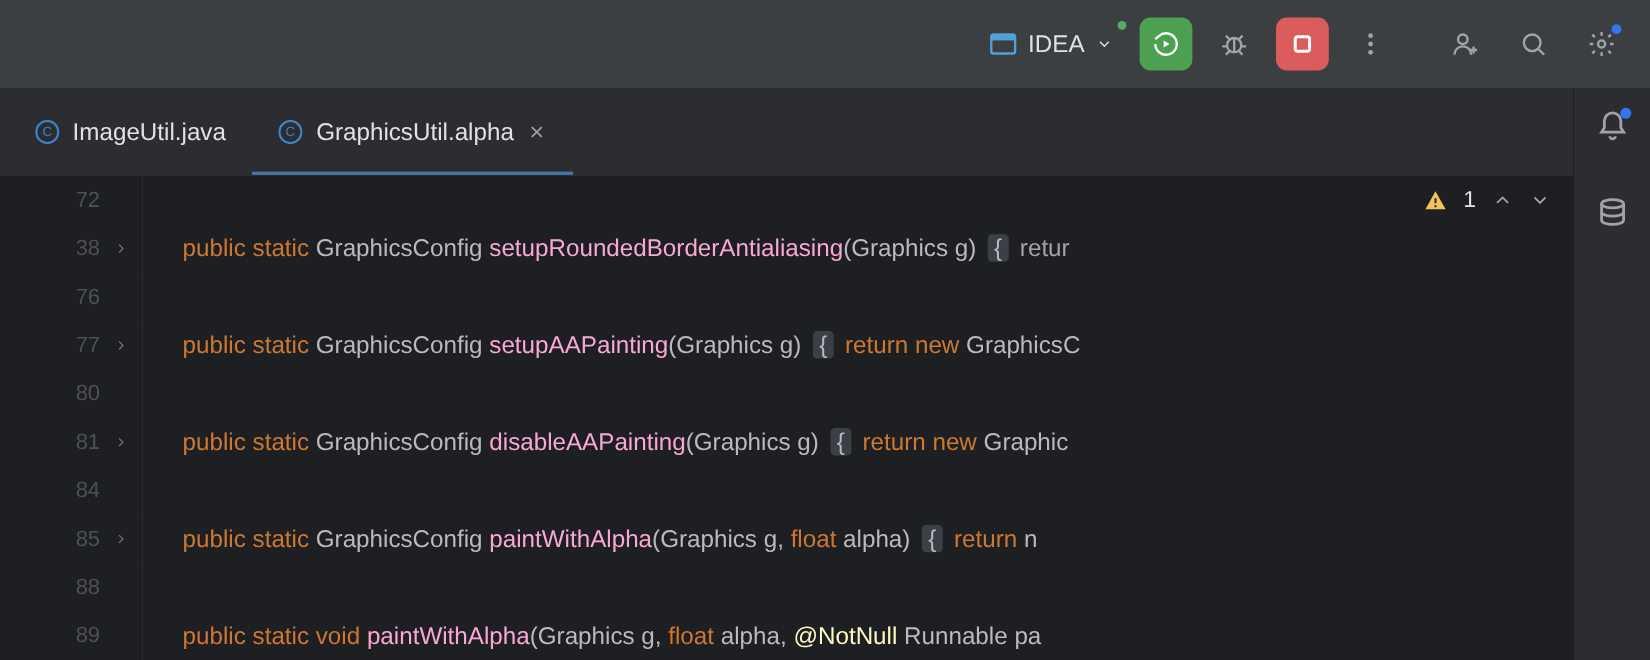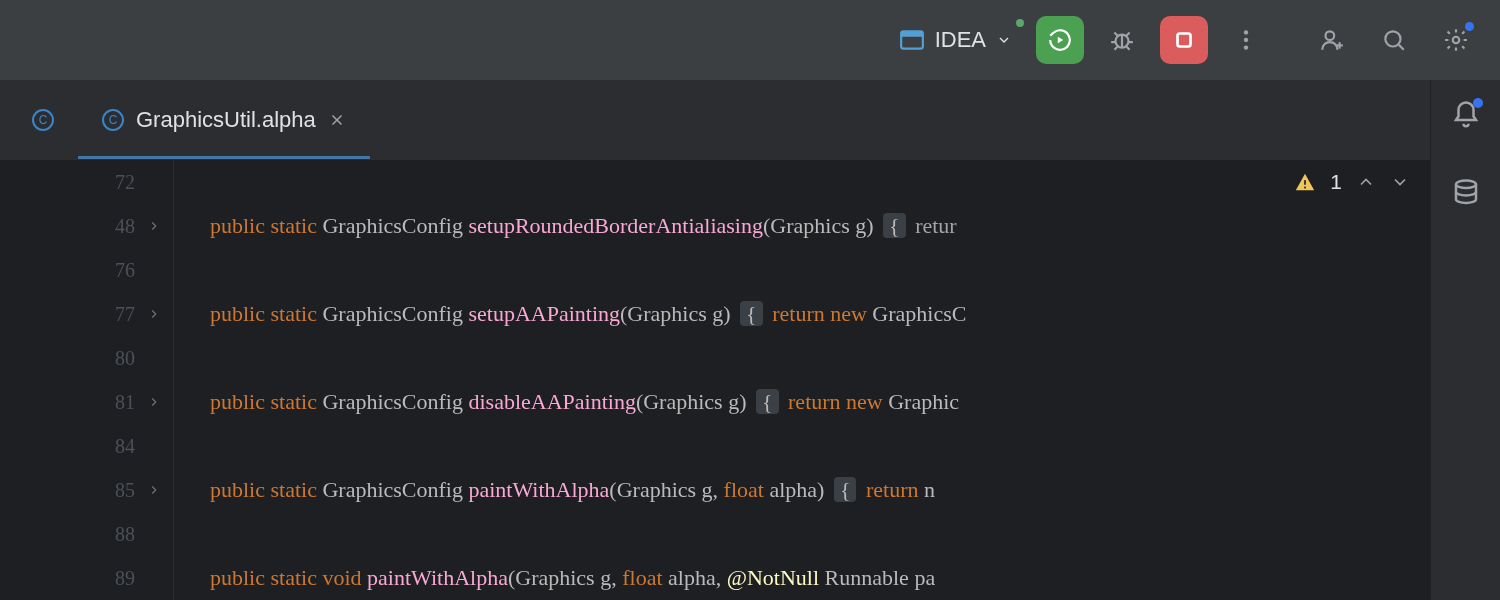--- a/index.html
+++ b/index.html
@@ -132,25 +132,24 @@
     position: absolute;
     top: 10px; right: 20px;
     display: flex; align-items: center; gap: 14px;
     z-index: 5;
   }
   .inspections .warn-tri { width: 22px; height: 22px; fill: var(--warn-yellow); }
   .inspections .count { font-size: 21px; color: var(--text-light); }
   .inspections .chev { width: 20px; height: 20px; color: var(--text-muted); }
   .code-lines {
     position: absolute; inset: 0;
-    font-family: Liberation Serif, serif;
+    font-family: Liberation Sans, sans-serif;
     font-size: 22px;
     line-height: 44px;
     white-space: pre;
-    margin-left: 44px;
   }
   .line {
     display: flex; align-items: center;
     height: 44px;
   }
   .gutter {
     width: 130px;
     text-align: right;
     color: var(--line-number);
     font-size: 20px;
@@ -271,20 +270,21 @@
 </div>
 
 <div class="tabbar">
   <div class="tab">
     <span class="tab-icon">
       <svg viewBox="0 0 22 22">
           <circle cx="11" cy="11" r="10" fill="none" stroke="#3b84c5" stroke-width="2"></circle>
           <text x="11" y="15" text-anchor="middle" font-size="12" fill="#3b84c5">C</text>
         </svg>
     </span>
+    <span>ImageUtil.java</span>
   </div>
 
   <div class="tab active">
     <span class="tab-icon">
       <svg viewBox="0 0 22 22">
           <circle cx="11" cy="11" r="10" fill="none" stroke="#3b84c5" stroke-width="2"></circle>
           <text x="11" y="15" text-anchor="middle" font-size="12" fill="#3b84c5">C</text>
         </svg>
     </span>
     <span>GraphicsUtil.alpha</span>
@@ -328,21 +328,21 @@
     </svg>
     <span class="count">1</span>
     <svg class="chev" viewBox="0 0 24 24" fill="none" stroke="currentColor" stroke-width="2">
         <path d="M6 15l6-6 6 6"></path>
       </svg>
     <svg class="chev" viewBox="0 0 24 24" fill="none" stroke="currentColor" stroke-width="2">
         <path d="M6 9l6 6 6-6"></path>
       </svg>
   </div>
 
-  <div class="code-lines" id="code-lines"><div class="line"><div class="gutter"><span class="ln">72</span><span class="fold-toggle"></span></div><div class="code"></div></div><div class="line"><div class="gutter"><span class="ln">48</span><span class="fold-toggle"><svg viewBox="0 0 24 24" width="14" height="14" fill="none" stroke="currentColor" stroke-width="2">
+  <div class="code-lines" id="code-lines"><div class="line"><div class="gutter"><span class="ln">72</span><span class="fold-toggle"></span></div><div class="code"></div></div><div class="line"><div class="gutter"><span class="ln">38</span><span class="fold-toggle"><svg viewBox="0 0 24 24" width="14" height="14" fill="none" stroke="currentColor" stroke-width="2">
               <path d="M9 6l6 6-6 6"></path>
             </svg></span></div><div class="code"><span class="kw">public </span><span class="kw">static </span><span class="type">GraphicsConfig </span><span class="method">setupRoundedBorderAntialiasing</span><span class="paren">(</span><span class="type">Graphics </span><span class="param-name">g</span><span class="paren">) </span><span class="fold-brace">{</span><span class="after-fold"> retur</span></div></div><div class="line"><div class="gutter"><span class="ln">76</span><span class="fold-toggle"></span></div><div class="code"></div></div><div class="line"><div class="gutter"><span class="ln">77</span><span class="fold-toggle"><svg viewBox="0 0 24 24" width="14" height="14" fill="none" stroke="currentColor" stroke-width="2">
               <path d="M9 6l6 6-6 6"></path>
             </svg></span></div><div class="code"><span class="kw">public </span><span class="kw">static </span><span class="type">GraphicsConfig </span><span class="method">setupAAPainting</span><span class="paren">(</span><span class="type">Graphics </span><span class="param-name">g</span><span class="paren">) </span><span class="fold-brace">{</span><span class="after-fold"> </span><span class="kw">return </span><span class="kw">new </span><span class="type">GraphicsC</span></div></div><div class="line"><div class="gutter"><span class="ln">80</span><span class="fold-toggle"></span></div><div class="code"></div></div><div class="line"><div class="gutter"><span class="ln">81</span><span class="fold-toggle"><svg viewBox="0 0 24 24" width="14" height="14" fill="none" stroke="currentColor" stroke-width="2">
               <path d="M9 6l6 6-6 6"></path>
             </svg></span></div><div class="code"><span class="kw">public </span><span class="kw">static </span><span class="type">GraphicsConfig </span><span class="method">disableAAPainting</span><span class="paren">(</span><span class="type">Graphics </span><span class="param-name">g</span><span class="paren">) </span><span class="fold-brace">{</span><span class="after-fold"> </span><span class="kw">return </span><span class="kw">new </span><span class="type">Graphic</span></div></div><div class="line"><div class="gutter"><span class="ln">84</span><span class="fold-toggle"></span></div><div class="code"></div></div><div class="line"><div class="gutter"><span class="ln">85</span><span class="fold-toggle"><svg viewBox="0 0 24 24" width="14" height="14" fill="none" stroke="currentColor" stroke-width="2">
               <path d="M9 6l6 6-6 6"></path>
             </svg></span></div><div class="code"><span class="kw">public </span><span class="kw">static </span><span class="type">GraphicsConfig </span><span class="method">paintWithAlpha</span><span class="paren">(</span><span class="type">Graphics </span><span class="param-name">g</span><span class="paren">, </span><span class="float-kw">float </span><span class="param-name">alpha</span><span class="paren">) </span><span class="fold-brace">{</span><span class="after-fold"> </span><span class="kw">return </span><span class="type">n</span></div></div><div class="line"><div class="gutter"><span class="ln">88</span><span class="fold-toggle"></span></div><div class="code"></div></div><div class="line"><div class="gutter"><span class="ln">89</span><span class="fold-toggle"></span></div><div class="code"><span class="kw">public </span><span class="kw">static </span><span class="kw">void </span><span class="method">paintWithAlpha</span><span class="paren">(</span><span class="type">Graphics </span><span class="param-name">g</span><span class="paren">, </span><span class="float-kw">float </span><span class="param-name">alpha</span><span class="paren">, </span><span class="annotation">@NotNull </span><span class="type">Runnable </span><span class="param-name">pa</span></div></div></div>
 </div>
 

